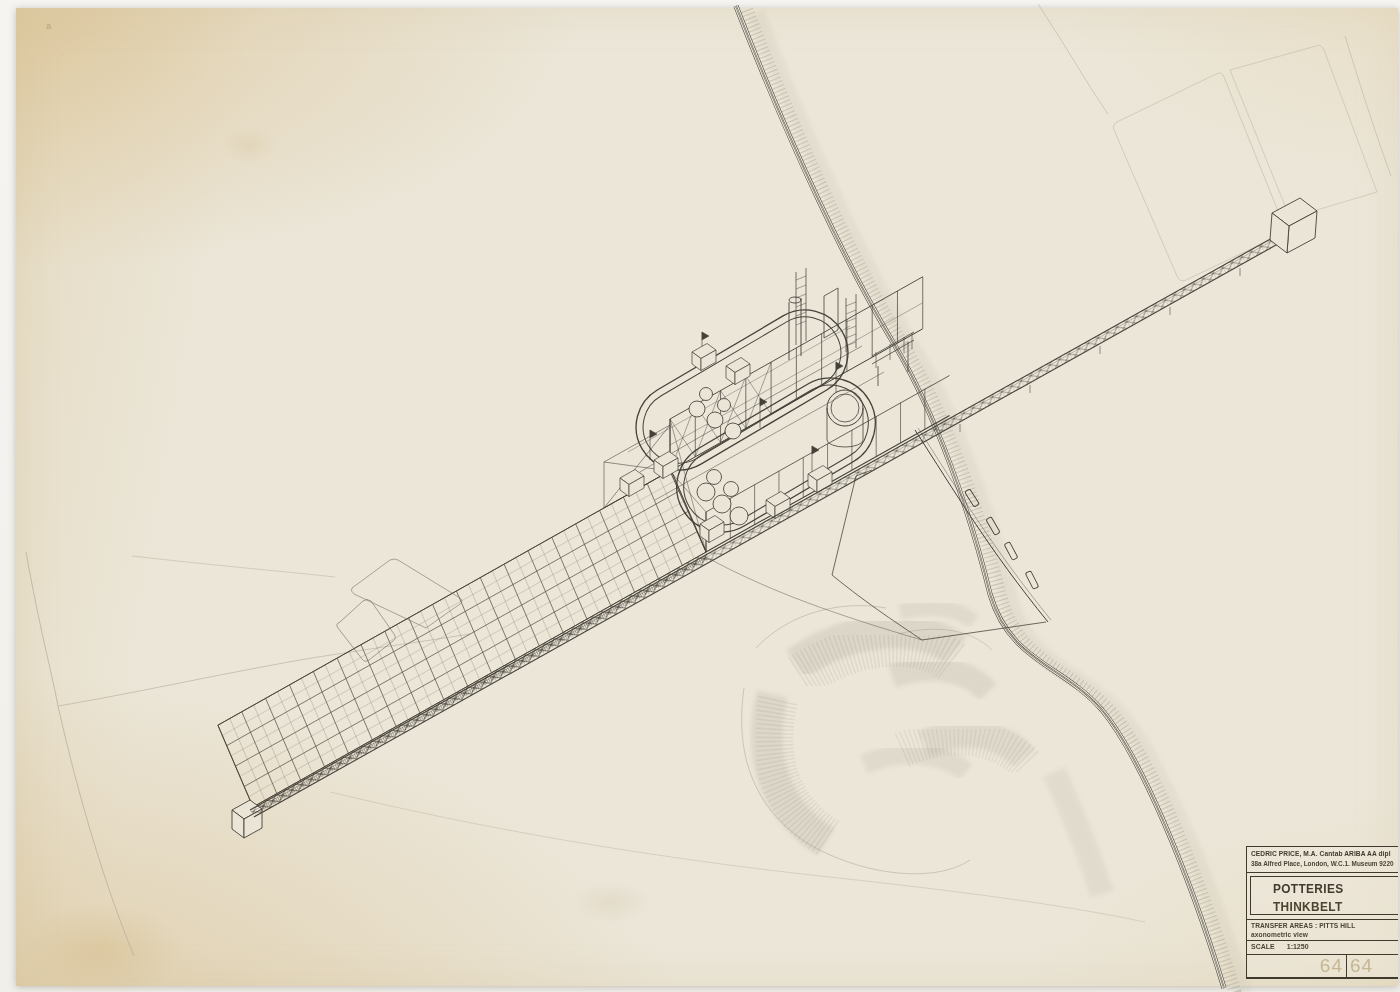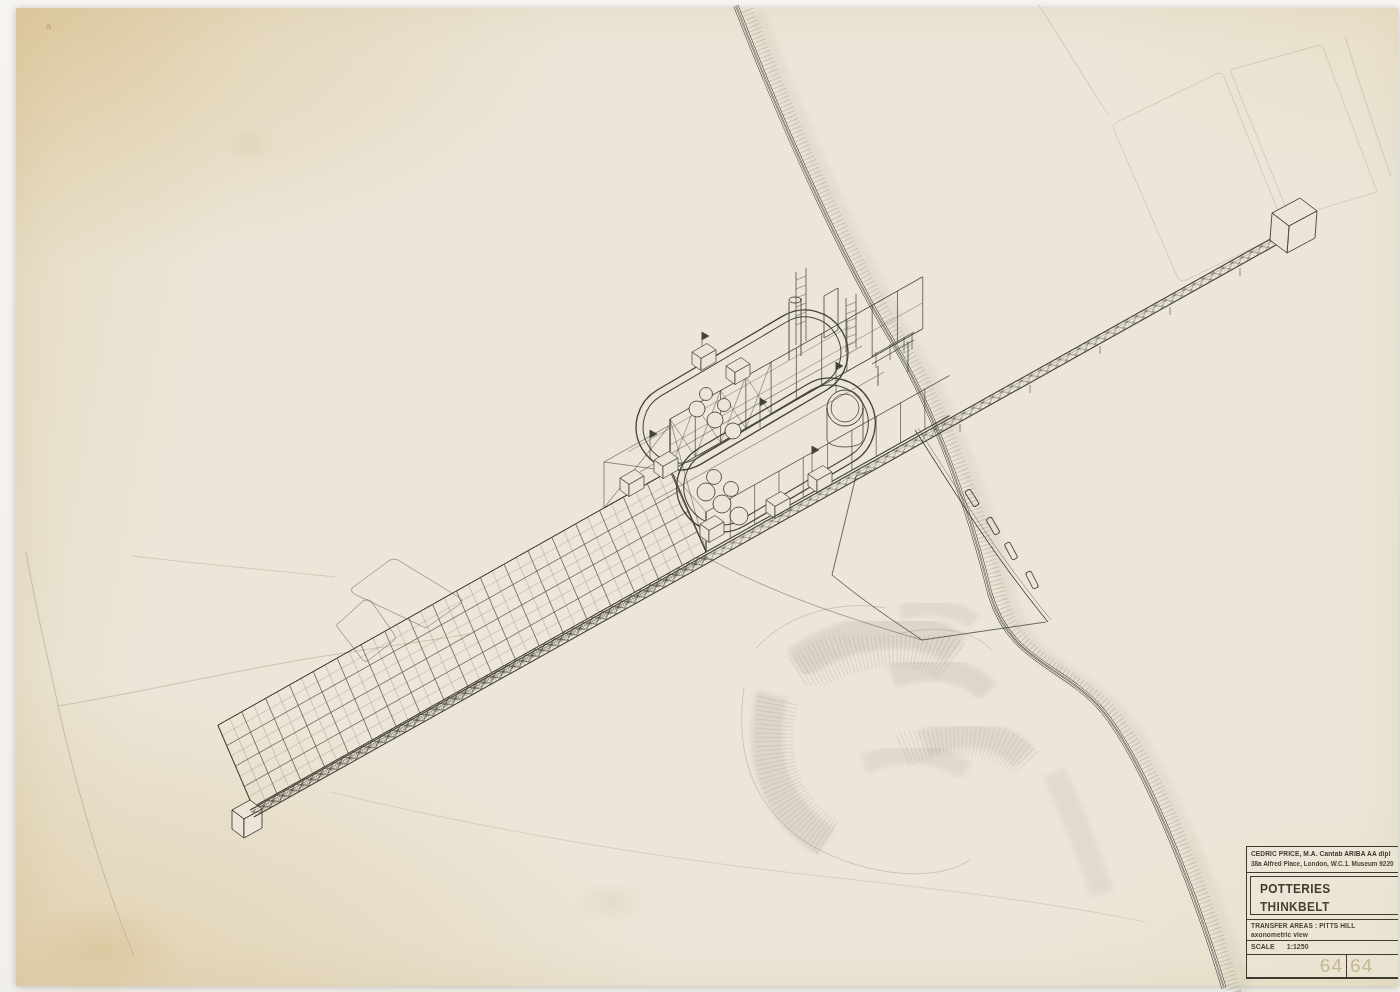--- a/index.html
+++ b/index.html
@@ -24,21 +24,21 @@
   #axo{position:absolute;left:0;top:0;pointer-events:none;}
   
   #titleblock{position:absolute;left:1246px;top:846px;width:151px;height:131px;
     border:1px solid #3e3a2d;border-right:none;color:#403b2c;background:rgba(236,231,219,.55);}
   .tb-row{border-bottom:1px solid #3e3a2d;box-sizing:border-box;}
   #tb-stamp{height:26px;padding:2px 0 0 4px;line-height:1.55;}
   #tb-stamp .l1{font-size:6.6px;font-weight:bold;letter-spacing:.1px;white-space:nowrap;}
   #tb-stamp .l2{font-size:6.4px;font-weight:bold;letter-spacing:0;white-space:nowrap;color:#4a4433;}
   #tb-titlerow{height:47px;position:relative;}
   #tb-titlebox{position:absolute;left:3px;top:3px;right:0;bottom:4px;border:1.5px solid #3e3a2d;border-right:none;
-    padding:3px 0 0 9px;}
+    padding:3px 0 0 22px;}
   #tb-titlebox .t{font-size:13.5px;font-weight:bold;letter-spacing:.4px;transform:scaleX(.88);transform-origin:left;line-height:1.3;white-space:nowrap;}
   #tb-titlebox .t2{color:#49432f;}
   #tb-sub{height:21px;padding:2px 0 0 4px;line-height:1.3;}
   #tb-sub div{font-size:6.6px;font-weight:bold;letter-spacing:.1px;white-space:nowrap;color:#4a4434;}
   #tb-scale{height:14px;padding:2px 0 0 4px;font-size:7px;font-weight:bold;color:#4a4434;}
   #tb-scale .v{margin-left:12px;}
   #tb-footer{height:22px;border-bottom:1px solid #3e3a2d;display:flex;}
   #tb-footer .c1{width:100px;border-right:1px solid #3e3a2d;box-sizing:border-box;text-align:right;}
   #tb-footer .c2{flex:1;text-align:left;}
   .pencil-num{font-size:19px;line-height:21px;color:rgba(168,146,96,.55);letter-spacing:1px;padding:0 3px;transform:skewX(-4deg);}

